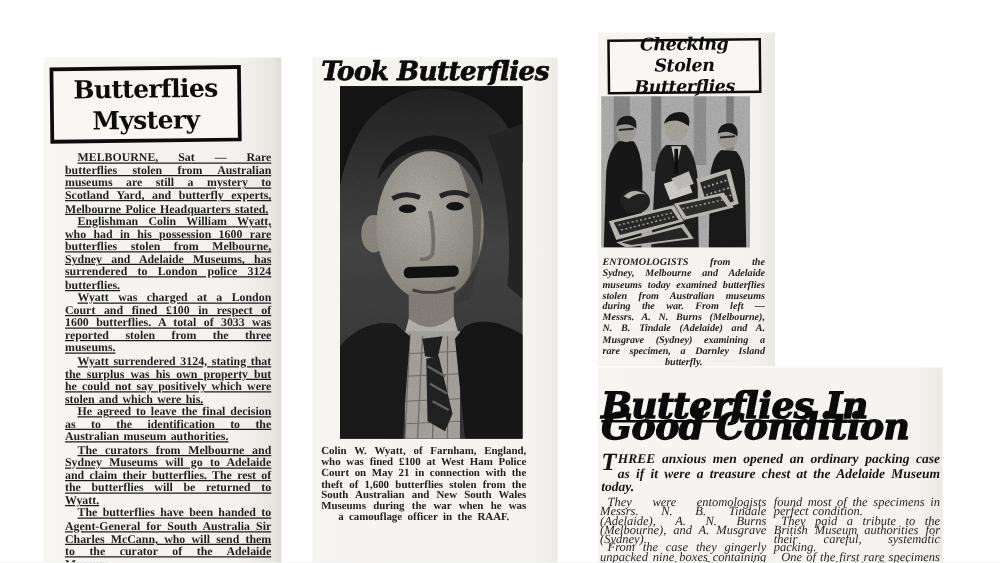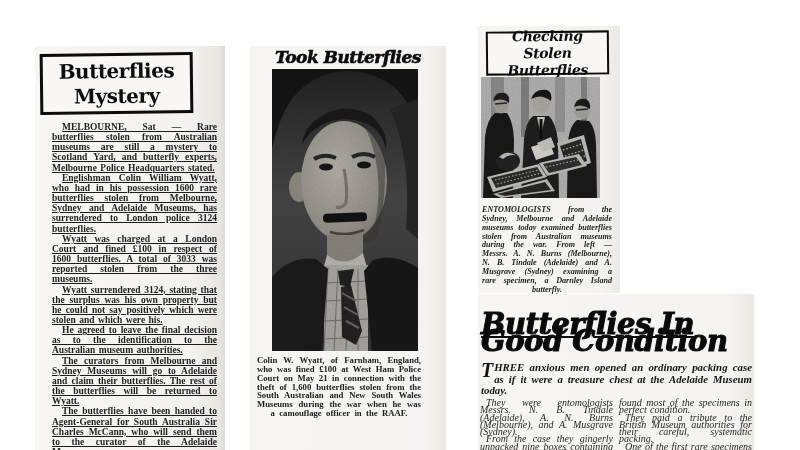--- a/index.html
+++ b/index.html
@@ -33,21 +33,21 @@
     font-size:9.5px;font-weight:bold;line-height:10.15px;text-align:justify;
     text-indent:10px;color:#1f1f1f;word-spacing:1.1px;
   }
 
   
   .clip-took{left:250px;top:28px;width:196px;height:417px;
     background:linear-gradient(90deg,#f6f5f2 0%,#f4f3ef 90%,#eceae5 100%);}
   .took-headline{
     position:absolute;left:0;top:0;width:100%;text-align:center;
     font-family:"DejaVu Serif","Liberation Serif",serif;
-    font-style:italic;font-weight:bold;font-size:17px;line-height:22px;color:#0b0b0b;
+    font-style:italic;font-weight:bold;font-size:21px;line-height:22px;color:#0b0b0b;
     -webkit-text-stroke:0.6px #0b0b0b;letter-spacing:-0.5px;
   }
   .took-photo{position:absolute;left:22px;top:23px;width:146px;height:282px;background:#3c3c3c;}
   .took-caption{
     position:absolute;left:7px;top:310px;width:164px;
     font-size:8.7px;font-weight:bold;line-height:8.85px;text-align:justify;text-align-last:center;
     word-spacing:2.2px;color:#202020;
   }
 
   

